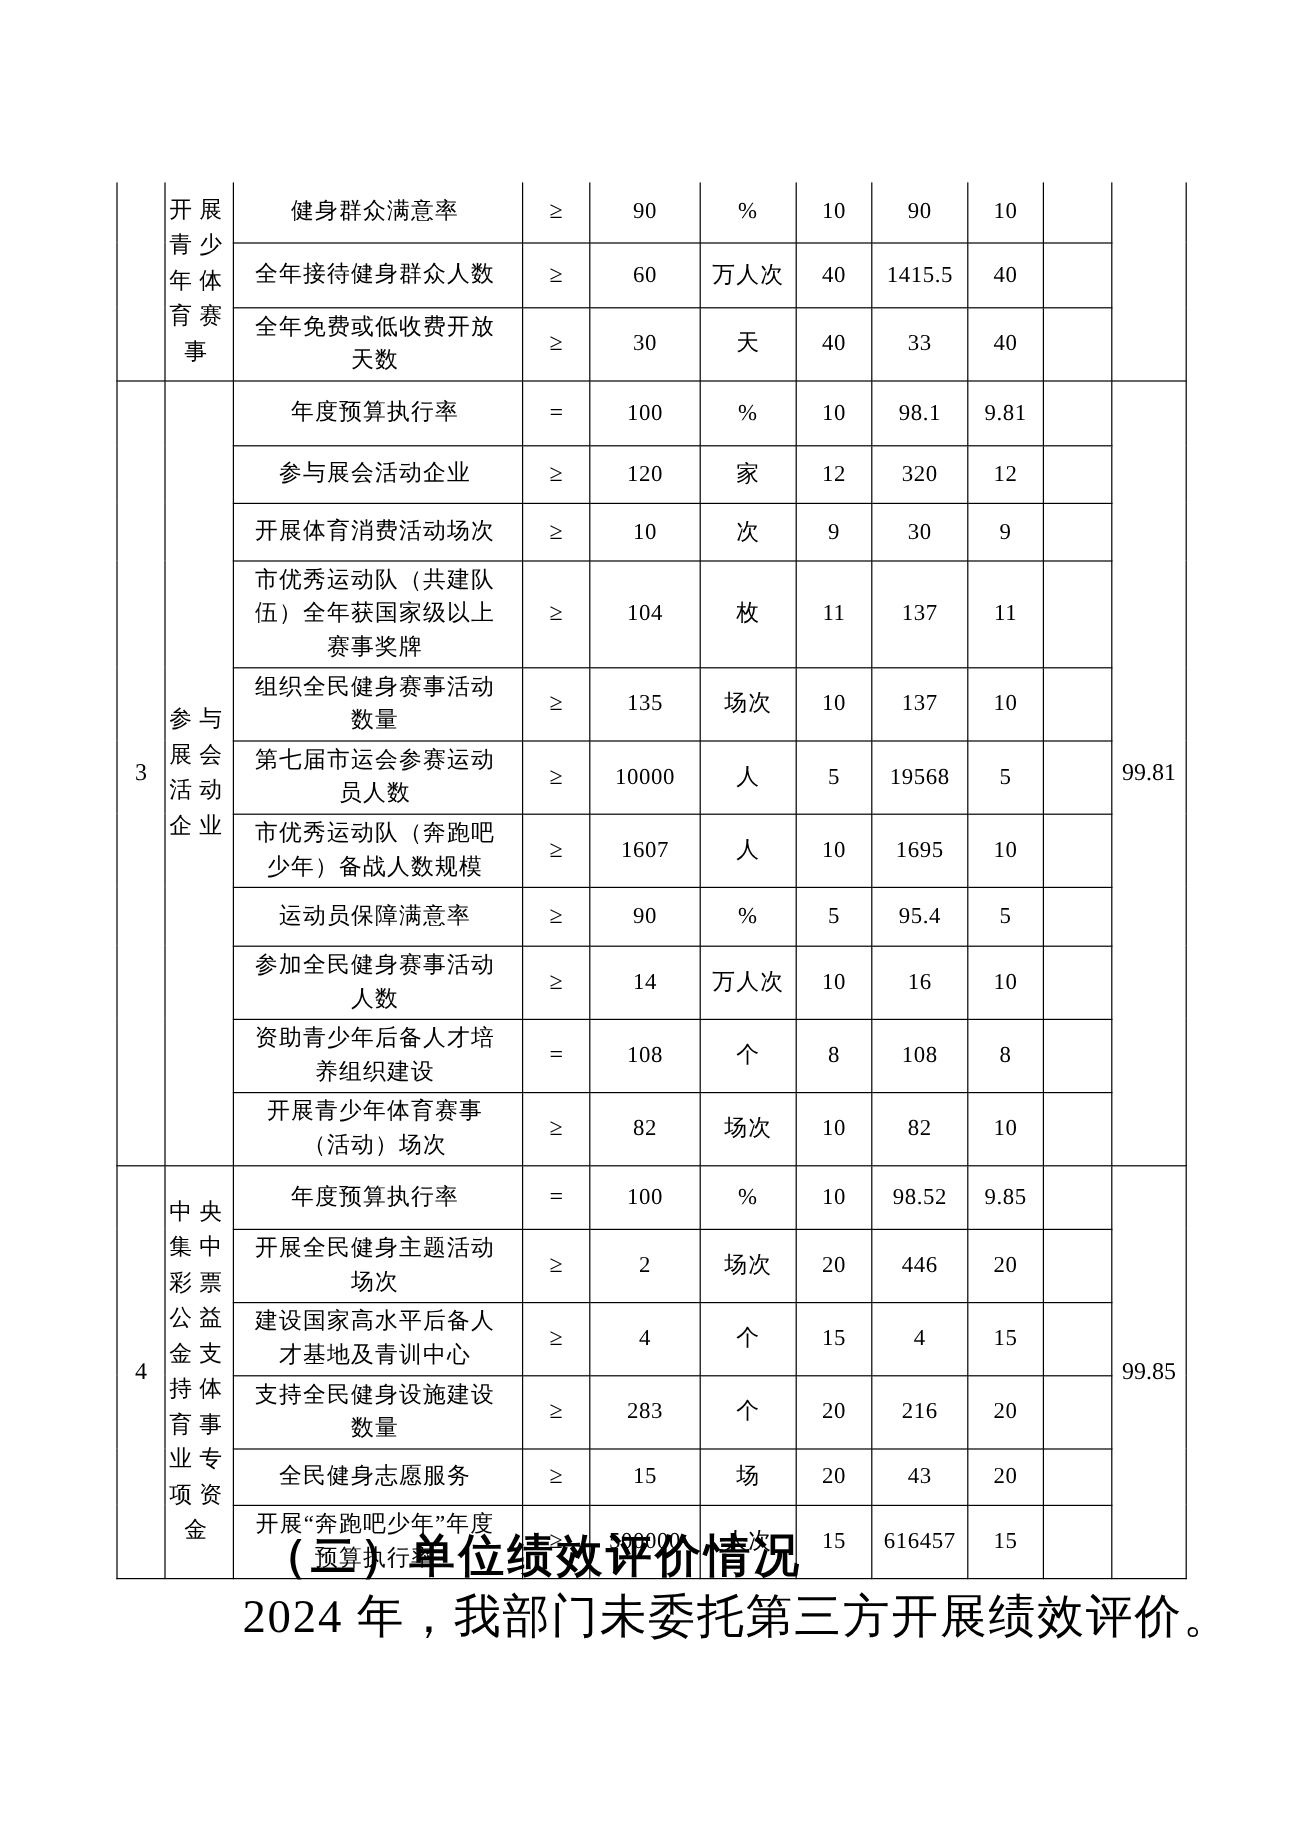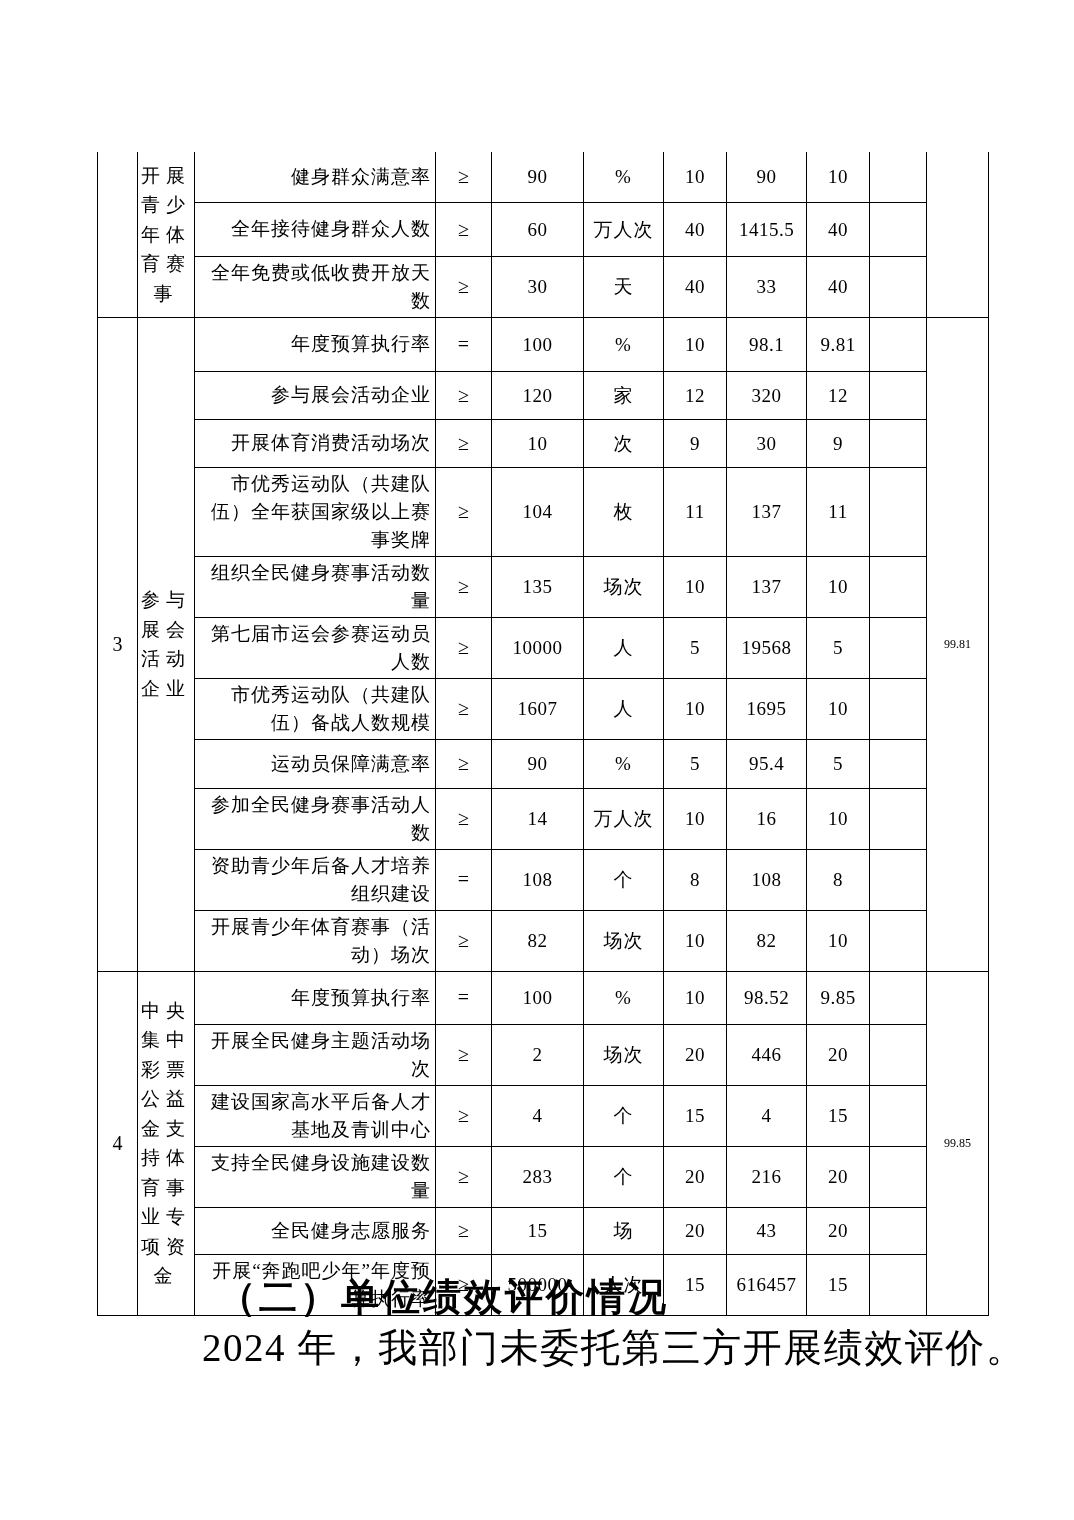--- a/index.html
+++ b/index.html
@@ -14,28 +14,28 @@
     border-left:1px solid #000;border-right:1px solid #000;border-bottom:1px solid #000;
   }
   table.perf td{
     border:1px solid #000;
     text-align:center;vertical-align:middle;
     font-size:19px;letter-spacing:1px;line-height:27px;
     padding:2px;overflow:hidden;
   }
   table.perf td.nt{border-top:none;}
   table.perf td.ind{
-    text-align:right;padding:2px 4px 2px 11px;line-height:28px;
+    text-align:center;padding:2px 16px 2px 11px;line-height:28px;
   }
   table.perf td.proj{
     letter-spacing:6px;line-height:29.5px;padding:0;
   }
   table.perf td.seq{font-size:20px;letter-spacing:0;}
   table.perf td.op{font-size:20px;letter-spacing:0;}
-  table.perf td.total{font-size:12px;letter-spacing:0;}
+  table.perf td.total{font-size:20px;letter-spacing:0;}
   table.perf td.numcell{letter-spacing:0.5px;}
   .heading{
     position:absolute;left:218px;top:1280px;margin:0;
     font-size:38px;font-weight:bold;letter-spacing:3px;line-height:34px;
   }
   .bodytext{
     position:absolute;left:202px;top:1329px;margin:0;
     font-size:39px;letter-spacing:1.5px;line-height:38px;white-space:nowrap;
   }
 </style>
@@ -149,21 +149,21 @@
       <td class="ind">第七届市运会参赛运动员人数</td>
       <td class="op">≥</td>
       <td class="numcell">10000</td>
       <td>人</td>
       <td class="numcell">5</td>
       <td class="numcell">19568</td>
       <td class="numcell">5</td>
       <td></td>
     </tr>
     <tr style="height:59px">
-      <td class="ind">市优秀运动队（共建队伍）备战人数规模</td>
+      <td class="ind">市优秀运动队（奔跑吧少年）备战人数规模</td>
       <td class="op">≥</td>
       <td class="numcell">1607</td>
       <td>人</td>
       <td class="numcell">10</td>
       <td class="numcell">1695</td>
       <td class="numcell">10</td>
       <td></td>
     </tr>
     <tr style="height:49px">
       <td class="ind">运动员保障满意率</td>

